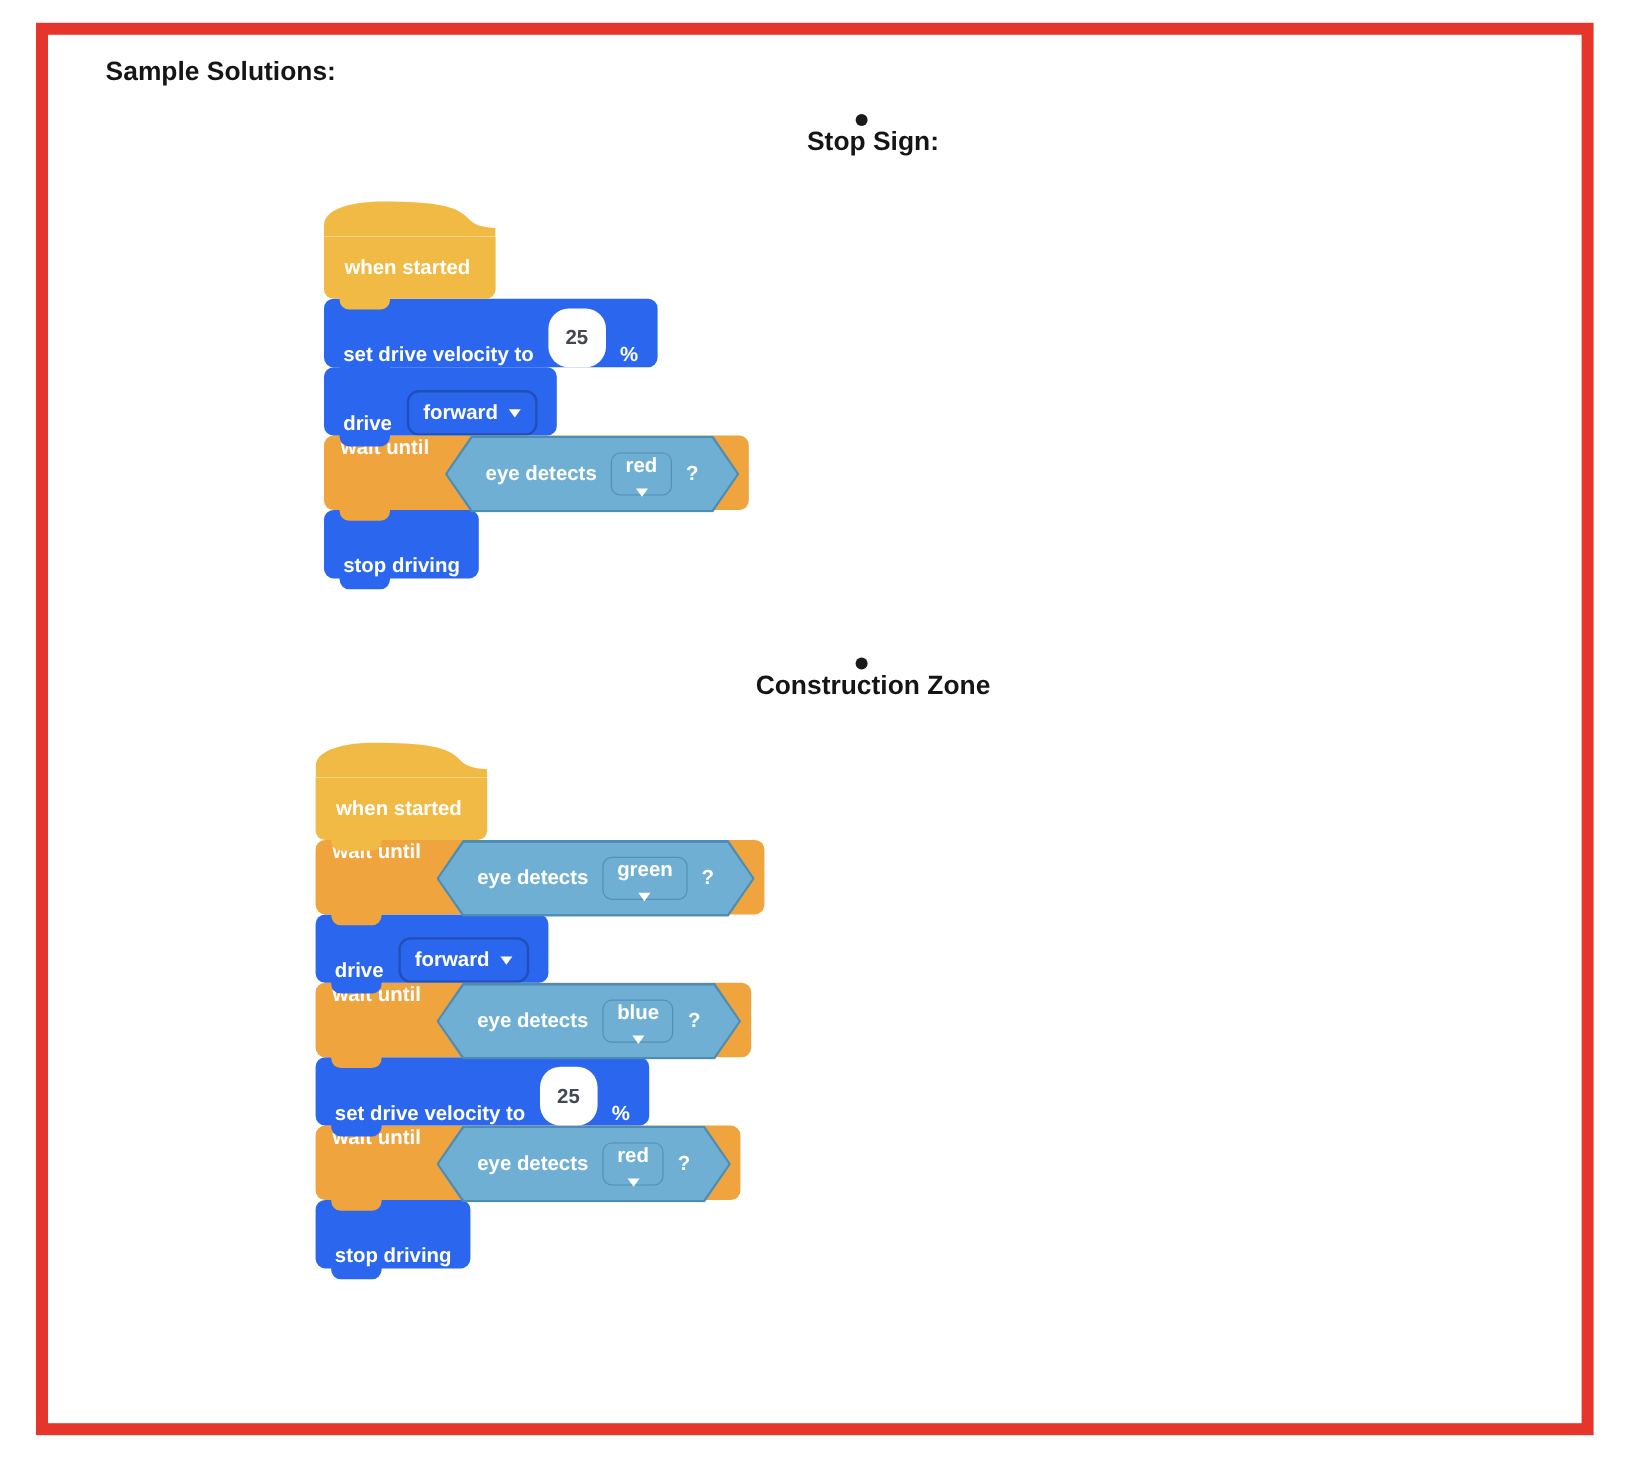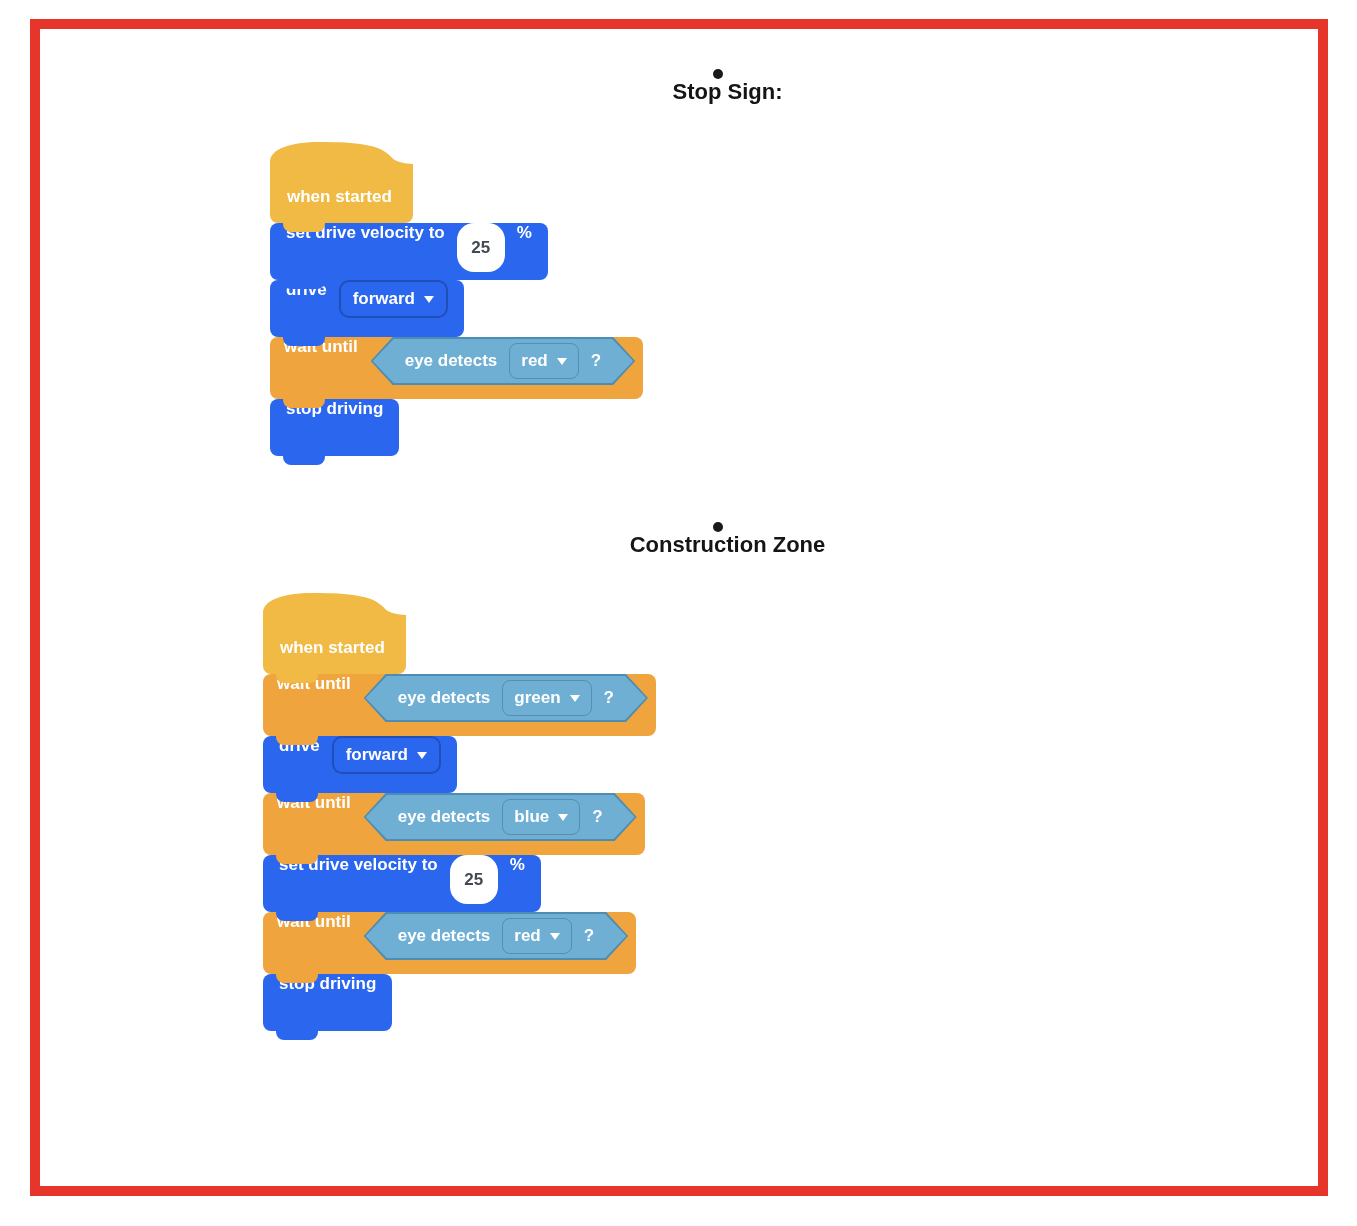--- a/index.html
+++ b/index.html
@@ -44,56 +44,57 @@
   .hat-dome { display:block; width:100%; height:30px; }
   .hat-dome path { fill:var(--event-yellow,#f0ba44); }
   .hat-body {
     background:var(--event-yellow,#f0ba44); height:52px; min-width:143px;
     display:flex; align-items:center; padding:0 17px; border-radius:0 0 8px 8px;
   }
 
   
   .b-block {
     background:var(--drivetrain-blue,#2a66ee); height:57px; border-radius:8px;
-    display:flex; align-items:flex-start; gap:12px; padding:0 16px; width:max-content;
+    display:flex; align-items:flex-end; gap:12px; padding:0 16px; width:max-content;
   }
   .oval {
     background:#ffffff; color:var(--value-text,#444850); height:49px; min-width:48px;
     border-radius:17px; display:flex; align-items:center; justify-content:center;
     padding:0 13px; font-size:17px; font-weight:700;
   }
   .dd {
     display:flex; align-items:center; gap:9px; border-radius:10px;
     padding:0 12px; height:38px; width:max-content;
   }
   .dd-blue { border:2px solid rgba(0,0,0,0.22); }
   .caret { width:0; height:0; border-left:5.5px solid transparent; border-right:5.5px solid transparent; border-top:7px solid #ffffff; }
 
   
   .c-block {
     background:var(--control-orange,#efa43d); height:62px; border-radius:8px;
     display:flex; gap:13px; padding:0 8px 0 14px; width:max-content;
   }
   .bool {
-    background:var(--boolean-border,#4d8cb3); padding:2px; height:48px;
+    background:var(--boolean-border,#4d8cb3); padding:2px; height:64px;
     clip-path:polygon(22px 0, calc(100% - 22px) 0, 100% 50%, calc(100% - 22px) 100%, 22px 100%, 0 50%);
   }
   .bool-in {
     background:var(--boolean-fill,#6fafd4); height:100%; width:100%;
     display:flex; align-items:center; gap:12px; padding:0 32px;
     clip-path:polygon(21px 0, calc(100% - 21px) 0, 100% 50%, calc(100% - 21px) 100%, 21px 100%, 0 50%);
   }
-  .dd-hex { border:1.5px solid rgba(0,30,60,0.22); border-radius:8px; height:36px; padding:0 11px; }
+  .dd-hex { border:1.5px solid rgba(0,30,60,0.22); border-radius:8px; height:36px; padding:0 11px;flex-direction:column; }
 </style>
 </head>
 <body>
 
 <div class="frame">
   <div class="content">
 
+    <div class="doc-heading">Sample Solutions:</div>
 
 
     <div class="bullet-row bullet-1">
       <span class="dot"></span>
       <span class="blabel">Stop Sign:</span>
     </div>
 
     <div class="stack stack-1">
 
       <div class="blk">

